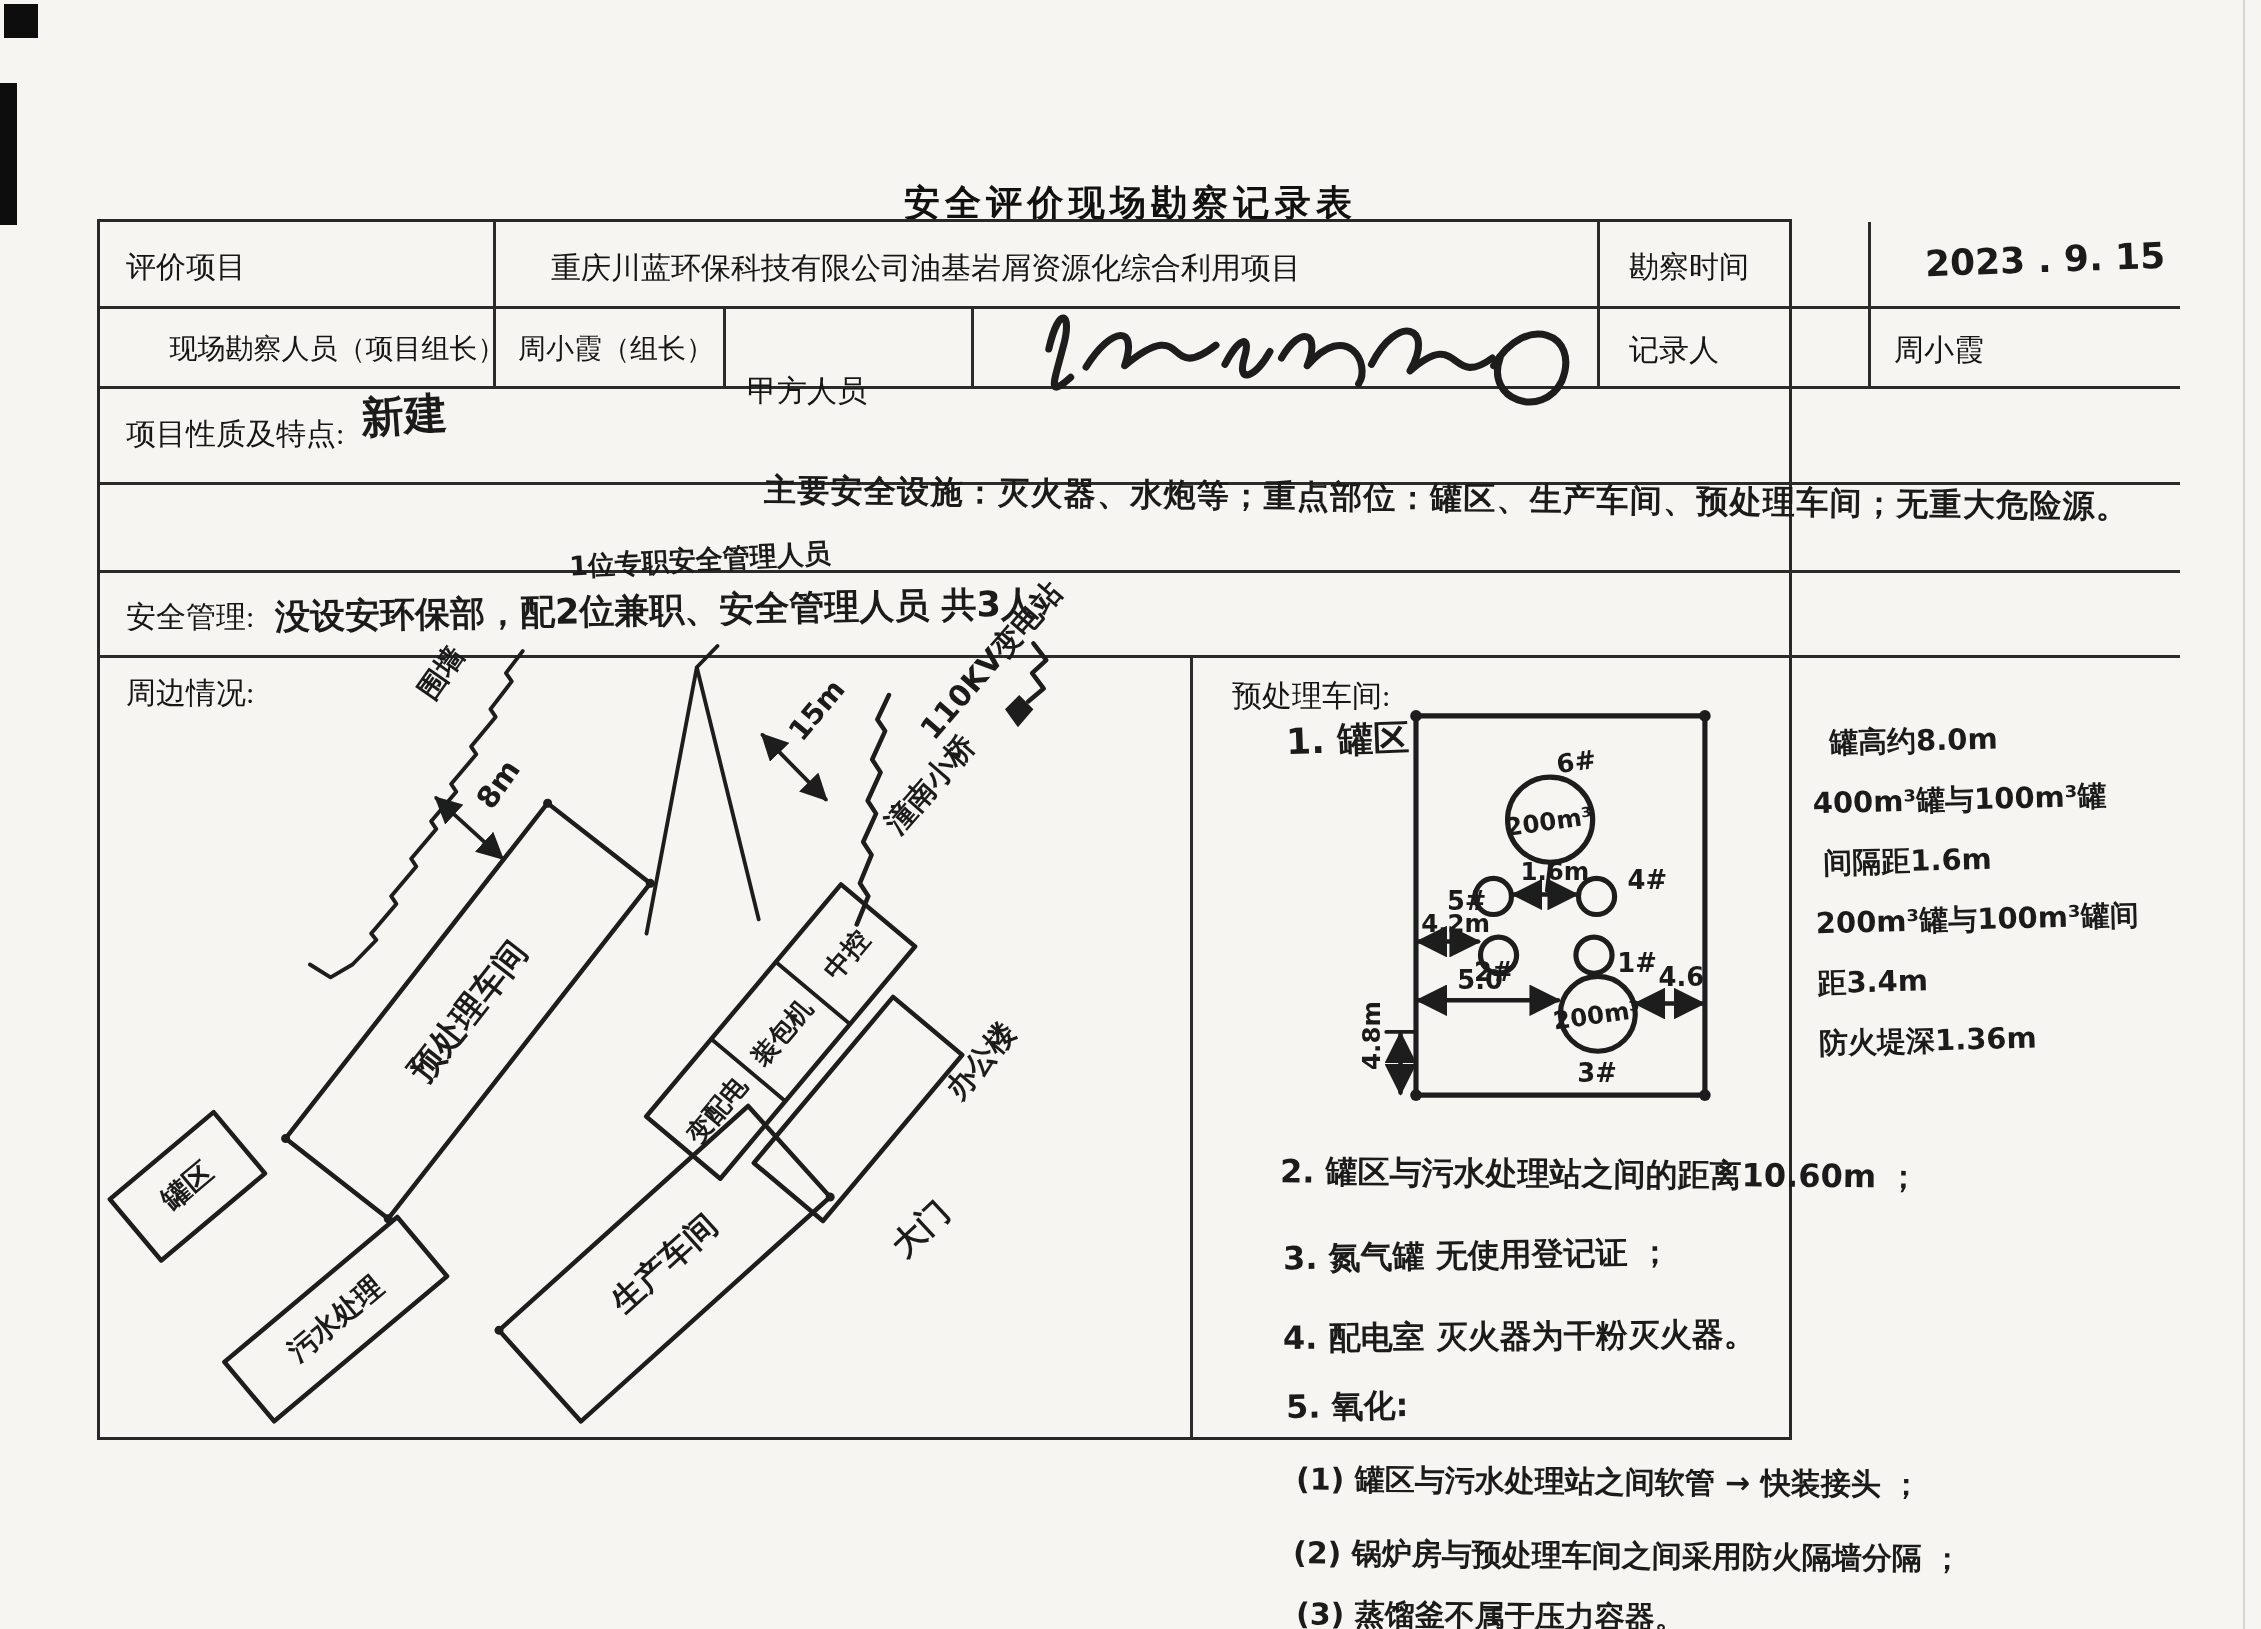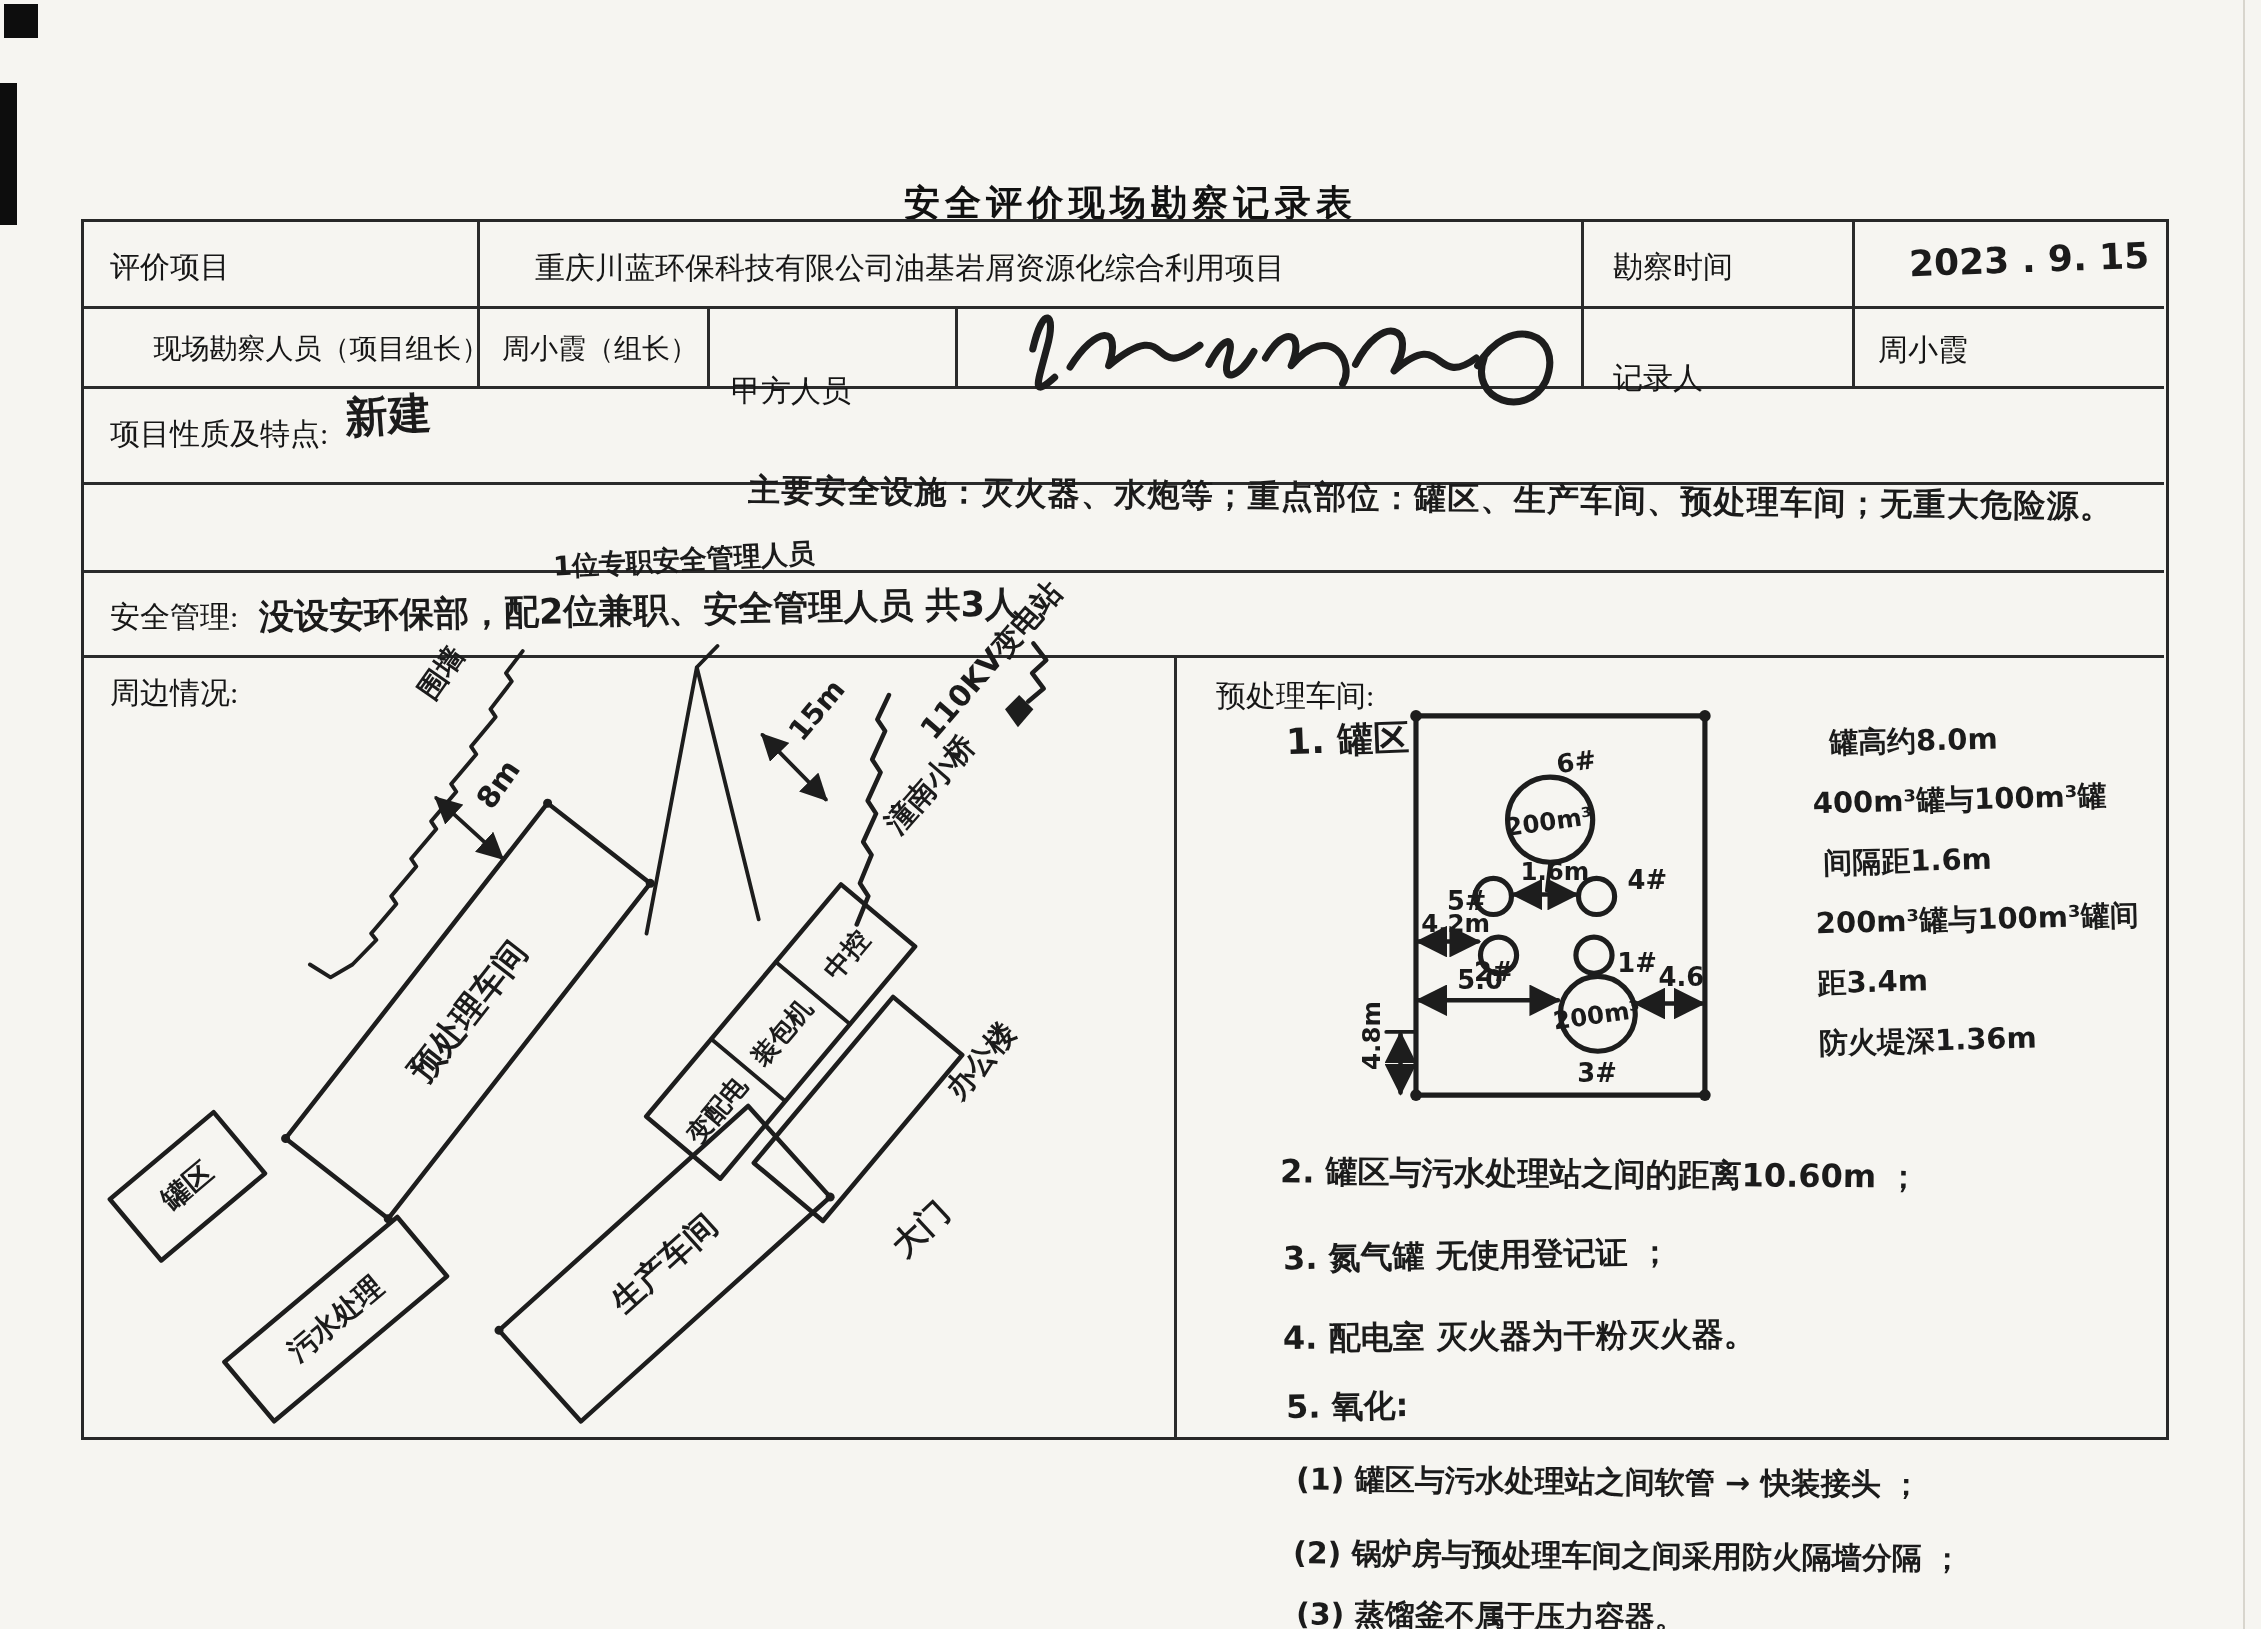--- a/index.html
+++ b/index.html
@@ -6,21 +6,21 @@
   body{
     width:2261px;height:1630px;position:relative;overflow:hidden;
     background:#f6f5f1;
     font-family:"Liberation Serif", serif;
   }
   .abs{position:absolute;}
   .pr{font-family:"Liberation Serif", serif;color:#161616;}
   .hw{font-family:"DejaVu Sans", sans-serif;font-weight:700;color:#1b1b1b;}
   .nw{white-space:nowrap;}
   .title{left:0;top:179px;width:100%;text-align:center;font-size:36px;font-weight:700;letter-spacing:5.2px;color:#111;}
-  #tbl{left:81px;top:219px;width:2088px;height:1221px;border:3.9px solid #282828;box-sizing:border-box;}
+  #tbl{left:97px;top:219px;width:1695px;height:1221px;border:3.9px solid #282828;box-sizing:border-box;}
   .hl,.vl{position:absolute;background:#2b2b2b;}
   .hl{height:2.6px;}
   .vl{width:2.6px;}
   .cellpr{font-size:30px;}
   svg{overflow:visible;}
   svg text{font-family:"DejaVu Sans", sans-serif;font-weight:700;fill:#1b1b1b;}
   .ink{stroke:#1d1d1d;fill:none;stroke-linecap:round;stroke-linejoin:round;}
   .artifact{background:#0d0d0d;}
   .notes div{line-height:60px;}
 </style>
@@ -49,21 +49,21 @@
   <div class="vl" style="left:1090px;top:433px;height:783px;"></div>
 
   <div class="abs pr cellpr nw" style="left:26px;top:24.5px;">评价项目</div>
   <div class="abs pr nw" style="left:451px;top:26px;font-size:30px;">重庆川蓝环保科技有限公司油基岩屑资源化综合利用项目</div>
   <div class="abs pr cellpr nw" style="left:1529px;top:24.5px;">勘察时间</div>
   <div class="abs hw nw" style="left:1825px;top:17px;font-size:36px;transform:rotate(-2deg);">2023 . 9. 15</div>
 
   <div class="abs pr nw" style="left:24.5px;top:108px;font-size:28px;margin-left:45px;">现场勘察人员（项目组长）</div>
   <div class="abs pr cellpr nw" style="left:418px;top:108px;font-size:28px;">周小霞（组长）</div>
   <div class="abs pr cellpr nw" style="left:647px;top:108px;margin-top:41px;">甲方人员</div>
-  <div class="abs pr cellpr nw" style="left:1529px;top:108px;margin-top:28px;">记录人</div>
+  <div class="abs pr cellpr nw" style="left:1529px;top:108px;">记录人</div>
   <div class="abs pr cellpr nw" style="left:1794px;top:108px;">周小霞</div>
 
   <svg class="abs" style="left:903px;top:64px;" width="593" height="135" viewBox="0 0 920 210" aria-label="signature">
     <path class="ink" stroke-width="11" d="M70,98 C86,28 108,40 92,96 C78,150 66,176 104,142"></path>
     <path class="ink" stroke-width="11" d="M128,126 C168,62 210,60 188,124 C290,40 248,156 330,92"></path>
     <path class="ink" stroke-width="11" d="M344,122 C364,82 386,72 374,112 C362,154 392,142 414,102"></path>
     <path class="ink" stroke-width="11" d="M432,112 C462,60 494,72 472,124 C534,52 572,122 552,152"></path>
     <path class="ink" stroke-width="11" d="M572,122 C612,42 672,62 632,132 C712,62 692,162 760,112"></path>
     <path class="ink" stroke-width="11" d="M762,124 C812,40 898,74 868,148 C838,208 748,178 772,112"></path>
   </svg>

